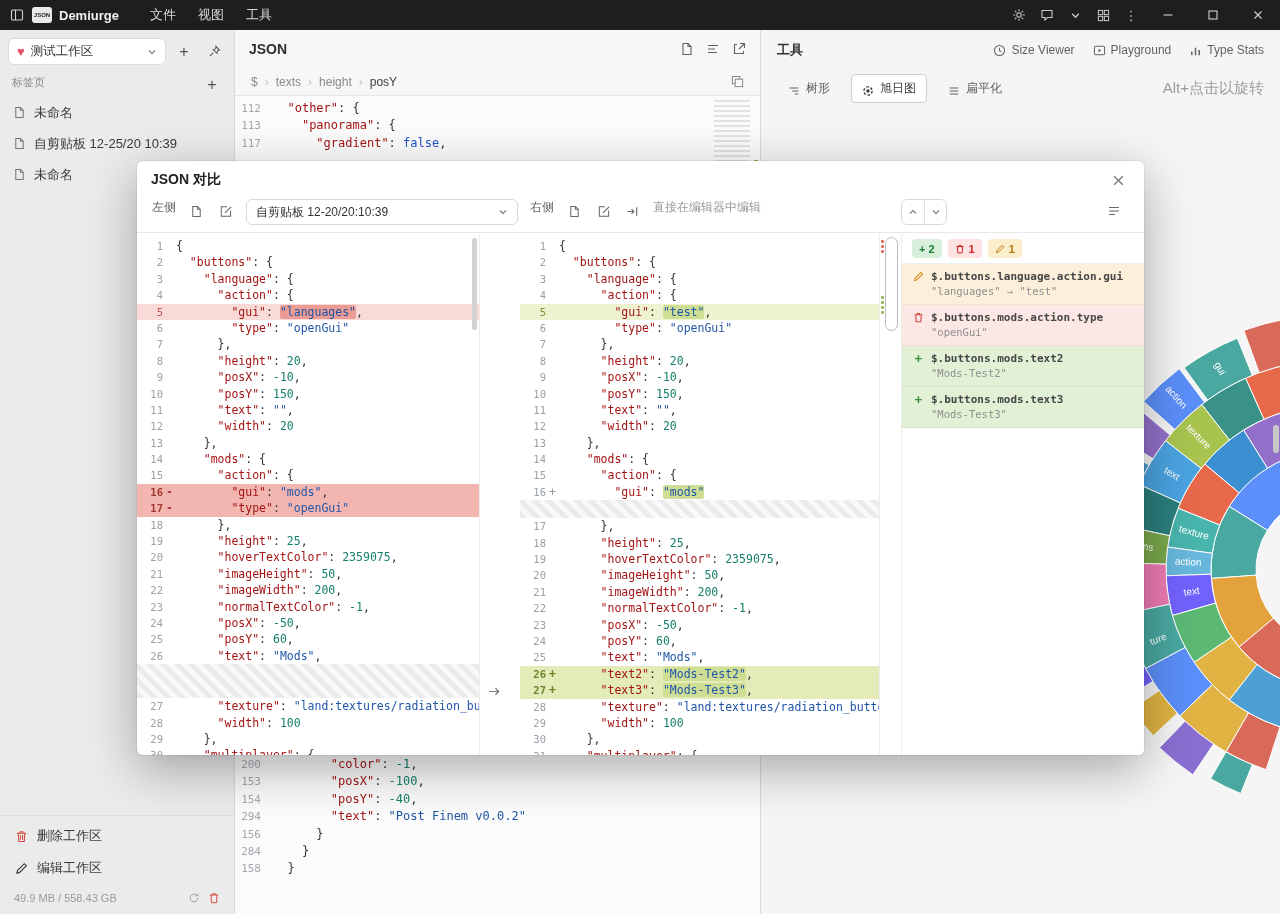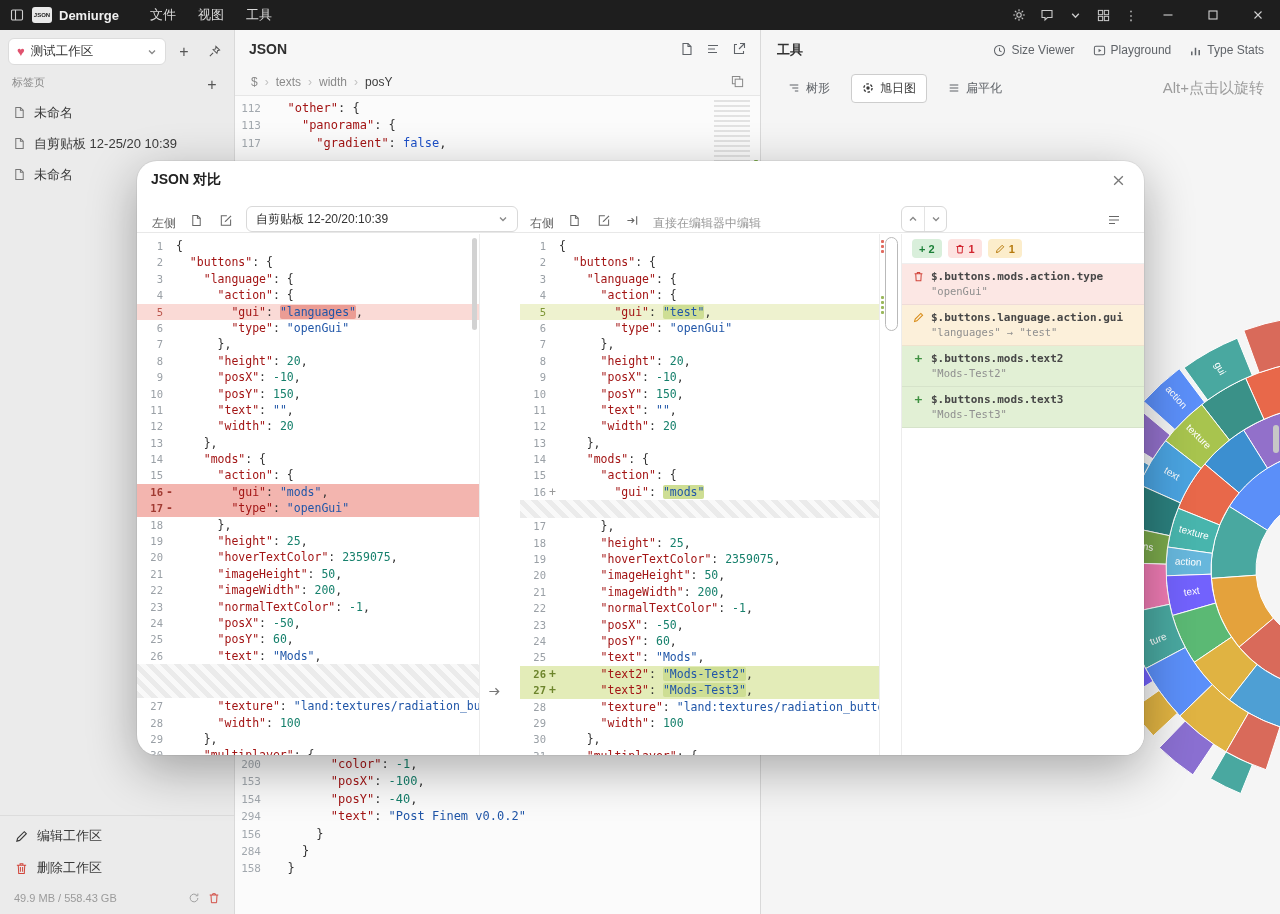--- a/index.html
+++ b/index.html
@@ -63,35 +63,35 @@
   .smark{position:absolute;right:2px;width:4px;height:4px;border-radius:1px}
 
   
   #tools{position:absolute;top:30px;left:760px;right:0;bottom:0;background:#f5f5f5;
     border-left:1px solid #d9d9d9;overflow:hidden}
   #tools-header{height:40px;display:flex;align-items:center;padding:0 16px}
   #tools-title{font-size:13px;font-weight:700;color:#333}
   #tool-actions{margin-left:auto;display:flex;align-items:center}
   .tool-btn{display:inline-flex;align-items:center;gap:5px;font-size:12px;color:#5f6368;margin-left:18px}
   #tools-tabs-row{display:flex;align-items:center;height:36px;padding:0 16px;gap:10px}
-  .vtab{display:inline-flex;align-items:center;gap:6px;font-size:12px;color:#5f6368;
+  .vtab{display:inline-flex;align-items:flex-end;gap:6px;font-size:12px;color:#5f6368;
     padding:5px 10px;border-radius:4px;border:1px solid transparent}
   .vtab.active{background:#fff;border-color:#cdcdcd;color:#3a3a3a}
   #tools-hint{margin-left:auto;font-size:15px;color:#9c9c9c;white-space:nowrap}
   #sunburst{position:absolute;left:320px;top:290px;width:200px;height:500px}
   #edge-thumb{position:absolute;right:1px;top:395px;width:6px;height:28px;background:#c7c7c7;border-radius:3px}
 
   
   #modal{position:absolute;left:137px;top:161px;width:1007px;height:594px;background:#fff;
-    border-radius:20px;box-shadow:0 14px 50px rgba(0,0,0,.32),0 0 0 1px rgba(0,0,0,.05);
+    border-radius:6px;box-shadow:0 14px 50px rgba(0,0,0,.32),0 0 0 1px rgba(0,0,0,.05);
     overflow:hidden;z-index:50}
   #modal-header{height:38px;display:flex;align-items:center;padding:0 14px}
   #modal-title{font-size:14px;font-weight:700;color:#222}
   #modal-close{margin-left:auto;width:24px;height:24px;display:grid;place-items:center;color:#777}
-  #modal-toolbar{height:34px;display:flex;align-items:flex-end;padding:0 12px;gap:5px;
+  #modal-toolbar{height:34px;display:flex;align-items:flex-start;padding:0 12px;gap:5px;
     border-bottom:1px solid #e8e8e8}
   .tb-label{font-size:12px;color:#666;margin:0 3px}
   .icon-btn{width:24px;height:24px;display:grid;place-items:center;color:#666;border-radius:4px}
   #src-select{width:272px;height:26px;border:1px solid #d9d9d9;border-radius:6px;background:#fff;
     display:flex;align-items:center;gap:6px;padding:0 9px;font-size:12px;color:#333;margin:0 4px}
   #src-select .sel-text{flex:1;white-space:nowrap;overflow:hidden}
   #src-select .chev{color:#888}
   #edit-hint{font-size:12px;color:#999;margin-left:4px}
   #updown{margin-left:auto;display:flex;border:1px solid #d9d9d9;border-radius:6px;overflow:hidden}
   .ud{width:22px;height:24px;display:grid;place-items:center;color:#888}
@@ -257,34 +257,34 @@
           <svg viewBox="0 0 14 14" width="13" height="13">
             <path d="M3 1.5h5l3 3v8H3z" fill="none" stroke="currentColor" stroke-width="1.1"></path>
             <path d="M8 1.5v3h3" fill="none" stroke="currentColor" stroke-width="1.1"></path>
           </svg>
         </span>
         <span>未命名</span>
       </div>
     </div>
   <div id="sb-footer">
     <div class="sb-foot">
+      <span class="red">
+        <svg viewBox="0 0 14 14" width="13" height="13">
+            <path d="M2 3.5h10M5.5 3.5V2h3v1.5M3.5 3.5l.5 9h6l.5-9M5.8 5.5v5M8.2 5.5v5" fill="none" stroke="currentColor" stroke-width="1.1"></path>
+          </svg>
+      </span>
+      <span>删除工作区</span>
+    </div>
+    <div class="sb-foot">
       <span>
         <svg viewBox="0 0 14 14" width="13" height="13">
             <path d="M2 12l.8-3L10 1.8 12.2 4 5 11.2 2 12z" fill="none" stroke="currentColor" stroke-width="1.2"></path>
           </svg>
       </span>
       <span>编辑工作区</span>
-    </div>
-    <div class="sb-foot">
-      <span class="red">
-        <svg viewBox="0 0 14 14" width="13" height="13">
-            <path d="M2 3.5h10M5.5 3.5V2h3v1.5M3.5 3.5l.5 9h6l.5-9M5.8 5.5v5M8.2 5.5v5" fill="none" stroke="currentColor" stroke-width="1.1"></path>
-          </svg>
-      </span>
-      <span>删除工作区</span>
     </div>
     <div id="sb-storage">
       <span>49.9 MB / 558.43 GB</span>
       <span class="grow"></span>
       <span style="color:#9b9b9b">
         <svg viewBox="0 0 14 14" width="12" height="12">
             <path d="M11.5 7a4.5 4.5 0 1 1-1.3-3.2M11.5 1.8v2.6H8.9" fill="none" stroke="currentColor" stroke-width="1.1"></path>
           </svg>
       </span>
       <span class="red">
@@ -317,21 +317,21 @@
           <path d="M8 1.5h4.5V6M12.5 1.5L7 7" fill="none" stroke="currentColor" stroke-width="1.1"></path>
         </svg>
     </span>
   </div>
   <div id="crumbbar">
     <span id="crumbs" style="display:flex;gap:7px;align-items:center">
         <span class="crumb">$</span>
         <span class="crumb-sep">›</span>
         <span class="crumb">texts</span>
         <span class="crumb-sep">›</span>
-        <span class="crumb">width</span>
+        <span class="crumb">height</span>
         <span class="crumb-sep">›</span>
         <span class="crumb">posY</span>
       </span>
     <span class="spacer"></span>
     <span class="hic" style="color:#8a8a8a">
       <svg viewBox="0 0 14 14" width="13" height="13">
           <rect x="4.5" y="4.5" width="8" height="8" fill="none" stroke="currentColor" stroke-width="1.1"></rect>
           <path d="M9.5 4.5v-3h-8v8h3" fill="none" stroke="currentColor" stroke-width="1.1"></path>
         </svg>
     </span>
@@ -646,41 +646,41 @@
         <span class="badge b-mod">
           <span>
               <svg viewBox="0 0 14 14" width="10" height="10">
                 <path d="M2 12l.8-3L10 1.8 12.2 4 5 11.2 2 12z" fill="none" stroke="currentColor" stroke-width="1.4"></path>
               </svg>
             </span>
           <span>1</span>
         </span>
       </div>
       <div id="changes">
+          <div class="chg modified">
+            <div class="chg-top">
+              <span class="chg-ic">
+                <svg viewBox="0 0 14 14" width="11" height="11">
+                  <path d="M2 12l.8-3L10 1.8 12.2 4 5 11.2 2 12z" fill="none" stroke="currentColor" stroke-width="1.3"></path>
+                </svg>
+              </span>
+              <span>$.buttons.language.action.gui</span>
+            </div>
+            <div class="chg-val">"languages" → "test"</div>
+          </div>
           <div class="chg removed">
             <div class="chg-top">
               <span class="chg-ic">
                 <svg viewBox="0 0 14 14" width="11" height="11">
                   <path d="M2 3.5h10M5.5 3.5V2h3v1.5M3.5 3.5l.5 9h6l.5-9" fill="none" stroke="currentColor" stroke-width="1.3"></path>
                 </svg>
               </span>
               <span>$.buttons.mods.action.type</span>
             </div>
             <div class="chg-val">"openGui"</div>
-          </div>
-          <div class="chg modified">
-            <div class="chg-top">
-              <span class="chg-ic">
-                <svg viewBox="0 0 14 14" width="11" height="11">
-                  <path d="M2 12l.8-3L10 1.8 12.2 4 5 11.2 2 12z" fill="none" stroke="currentColor" stroke-width="1.3"></path>
-                </svg>
-              </span>
-              <span>$.buttons.language.action.gui</span>
-            </div>
-            <div class="chg-val">"languages" → "test"</div>
           </div>
           <div class="chg added">
             <div class="chg-top">
               <span class="chg-ic">
                 <span class="plus-glyph">+</span>
               </span>
               <span>$.buttons.mods.text2</span>
             </div>
             <div class="chg-val">"Mods-Test2"</div>
           </div>

